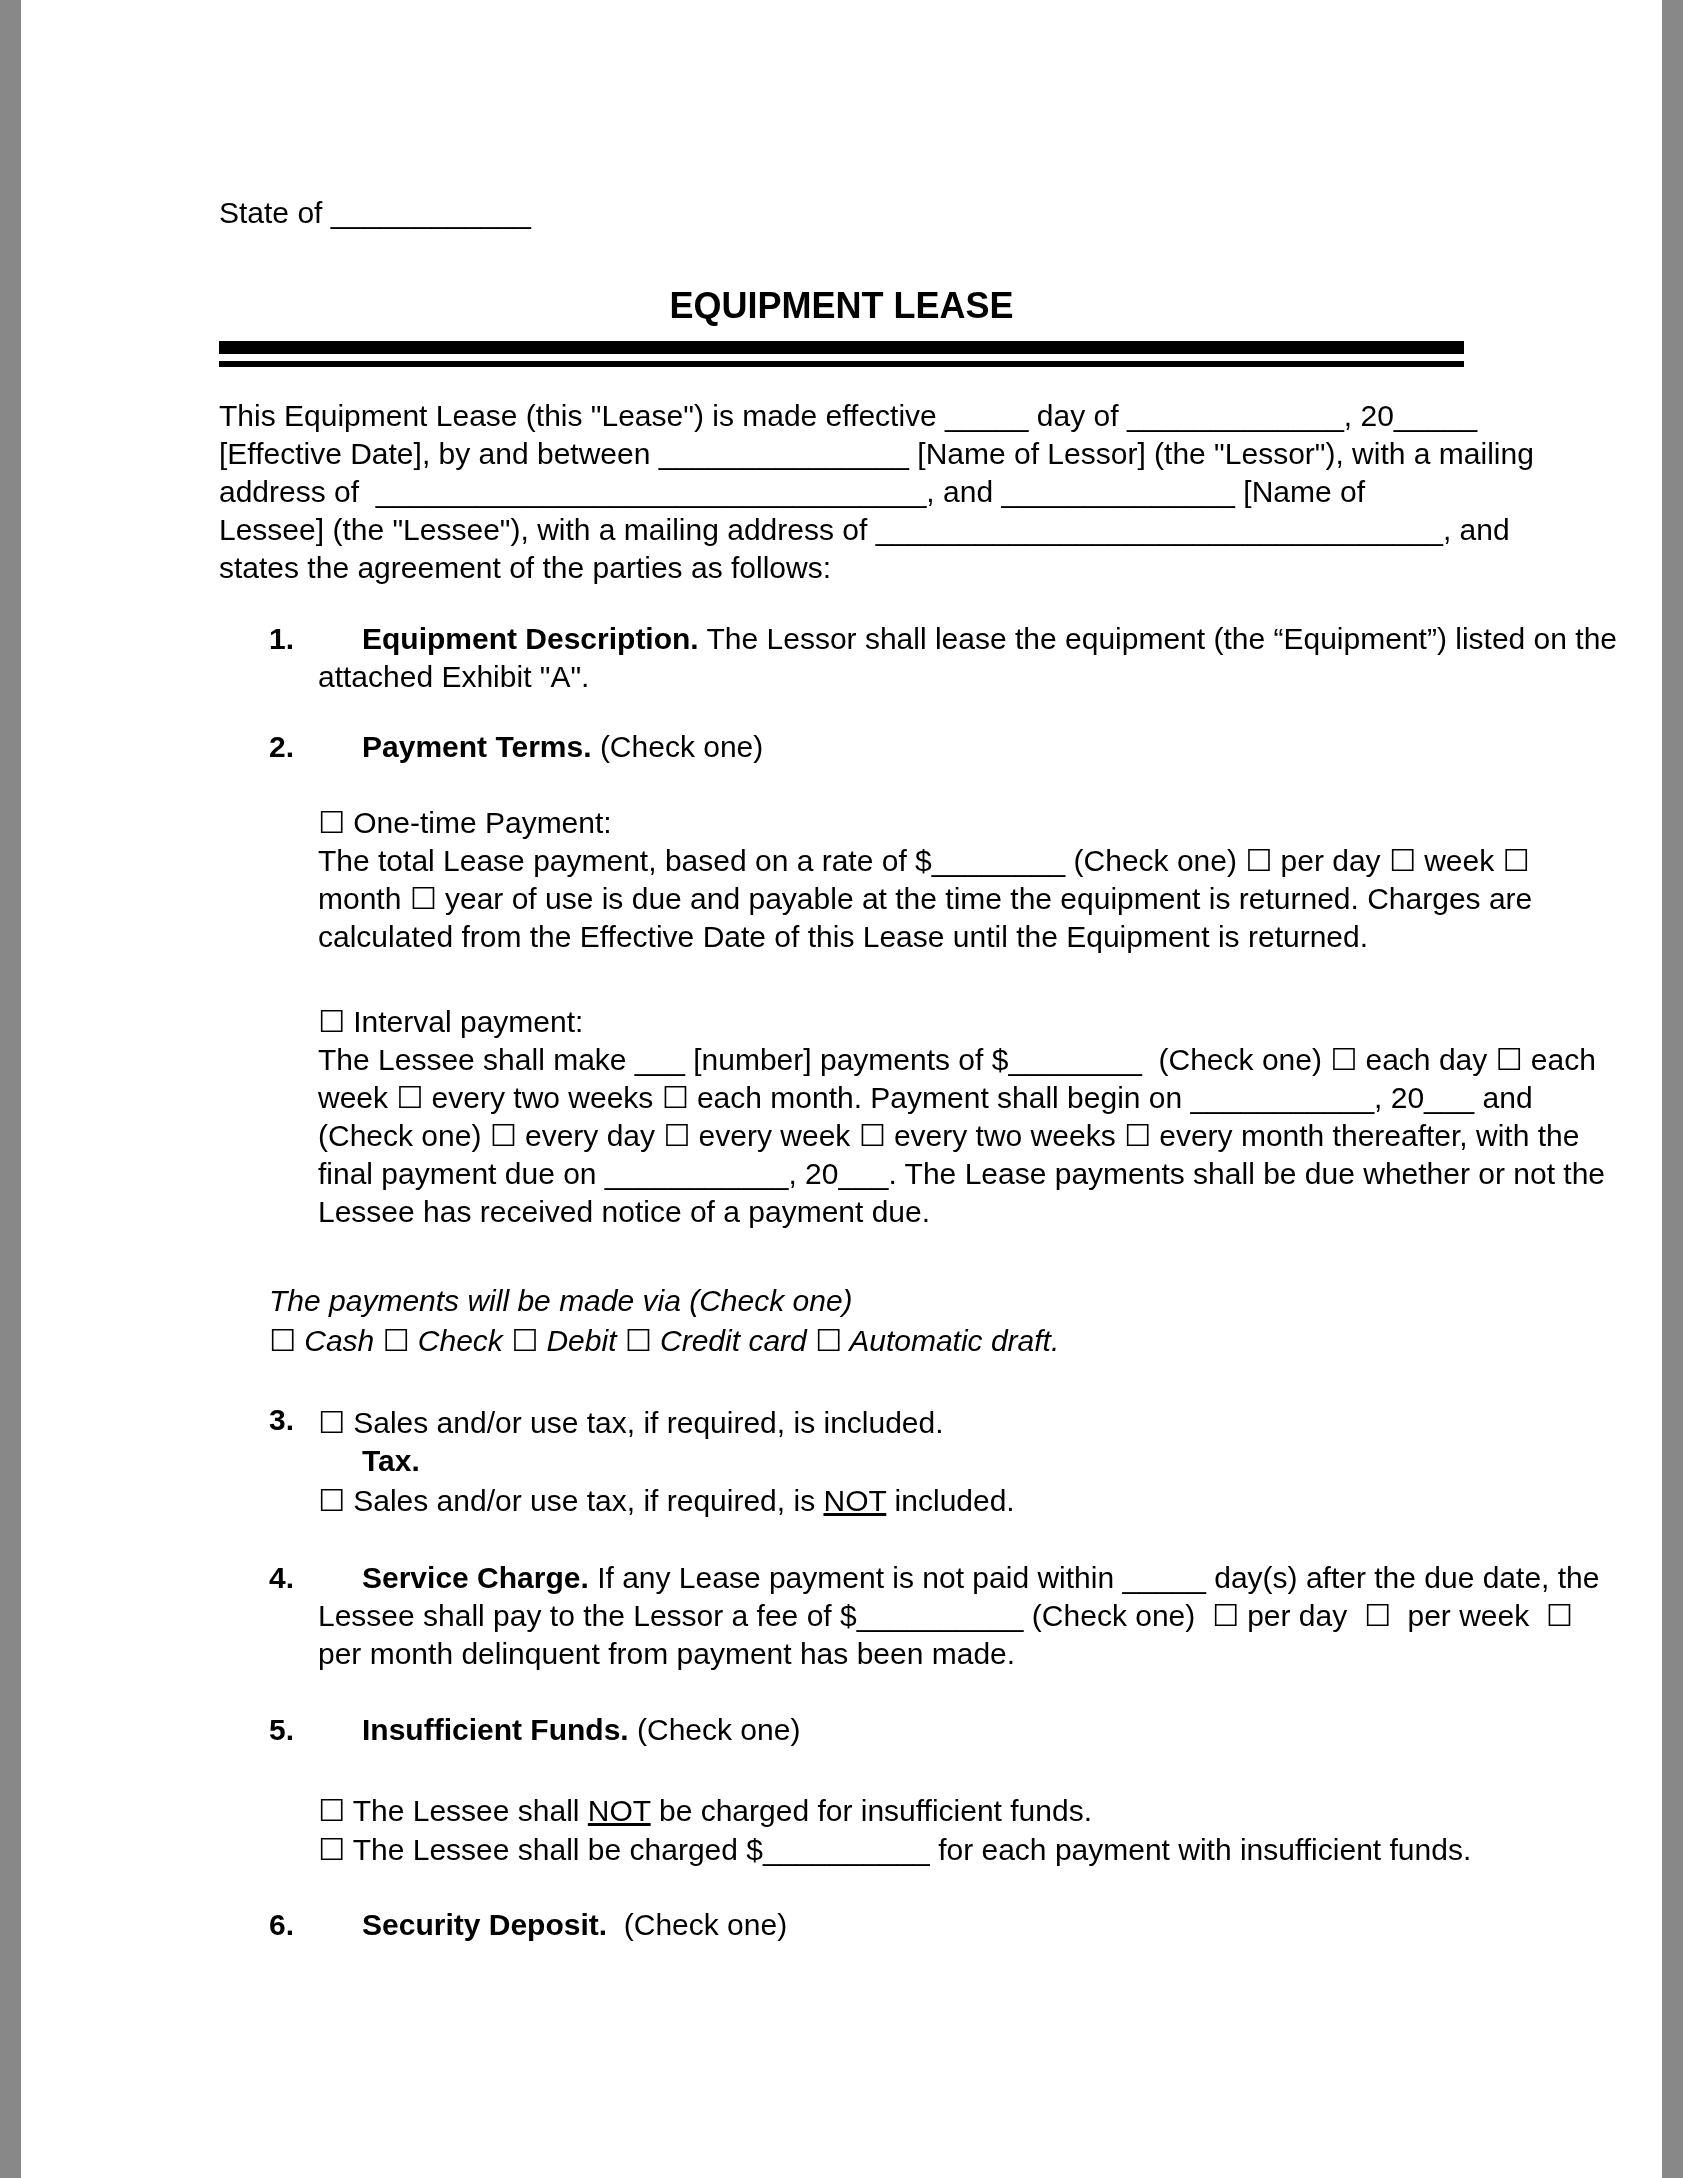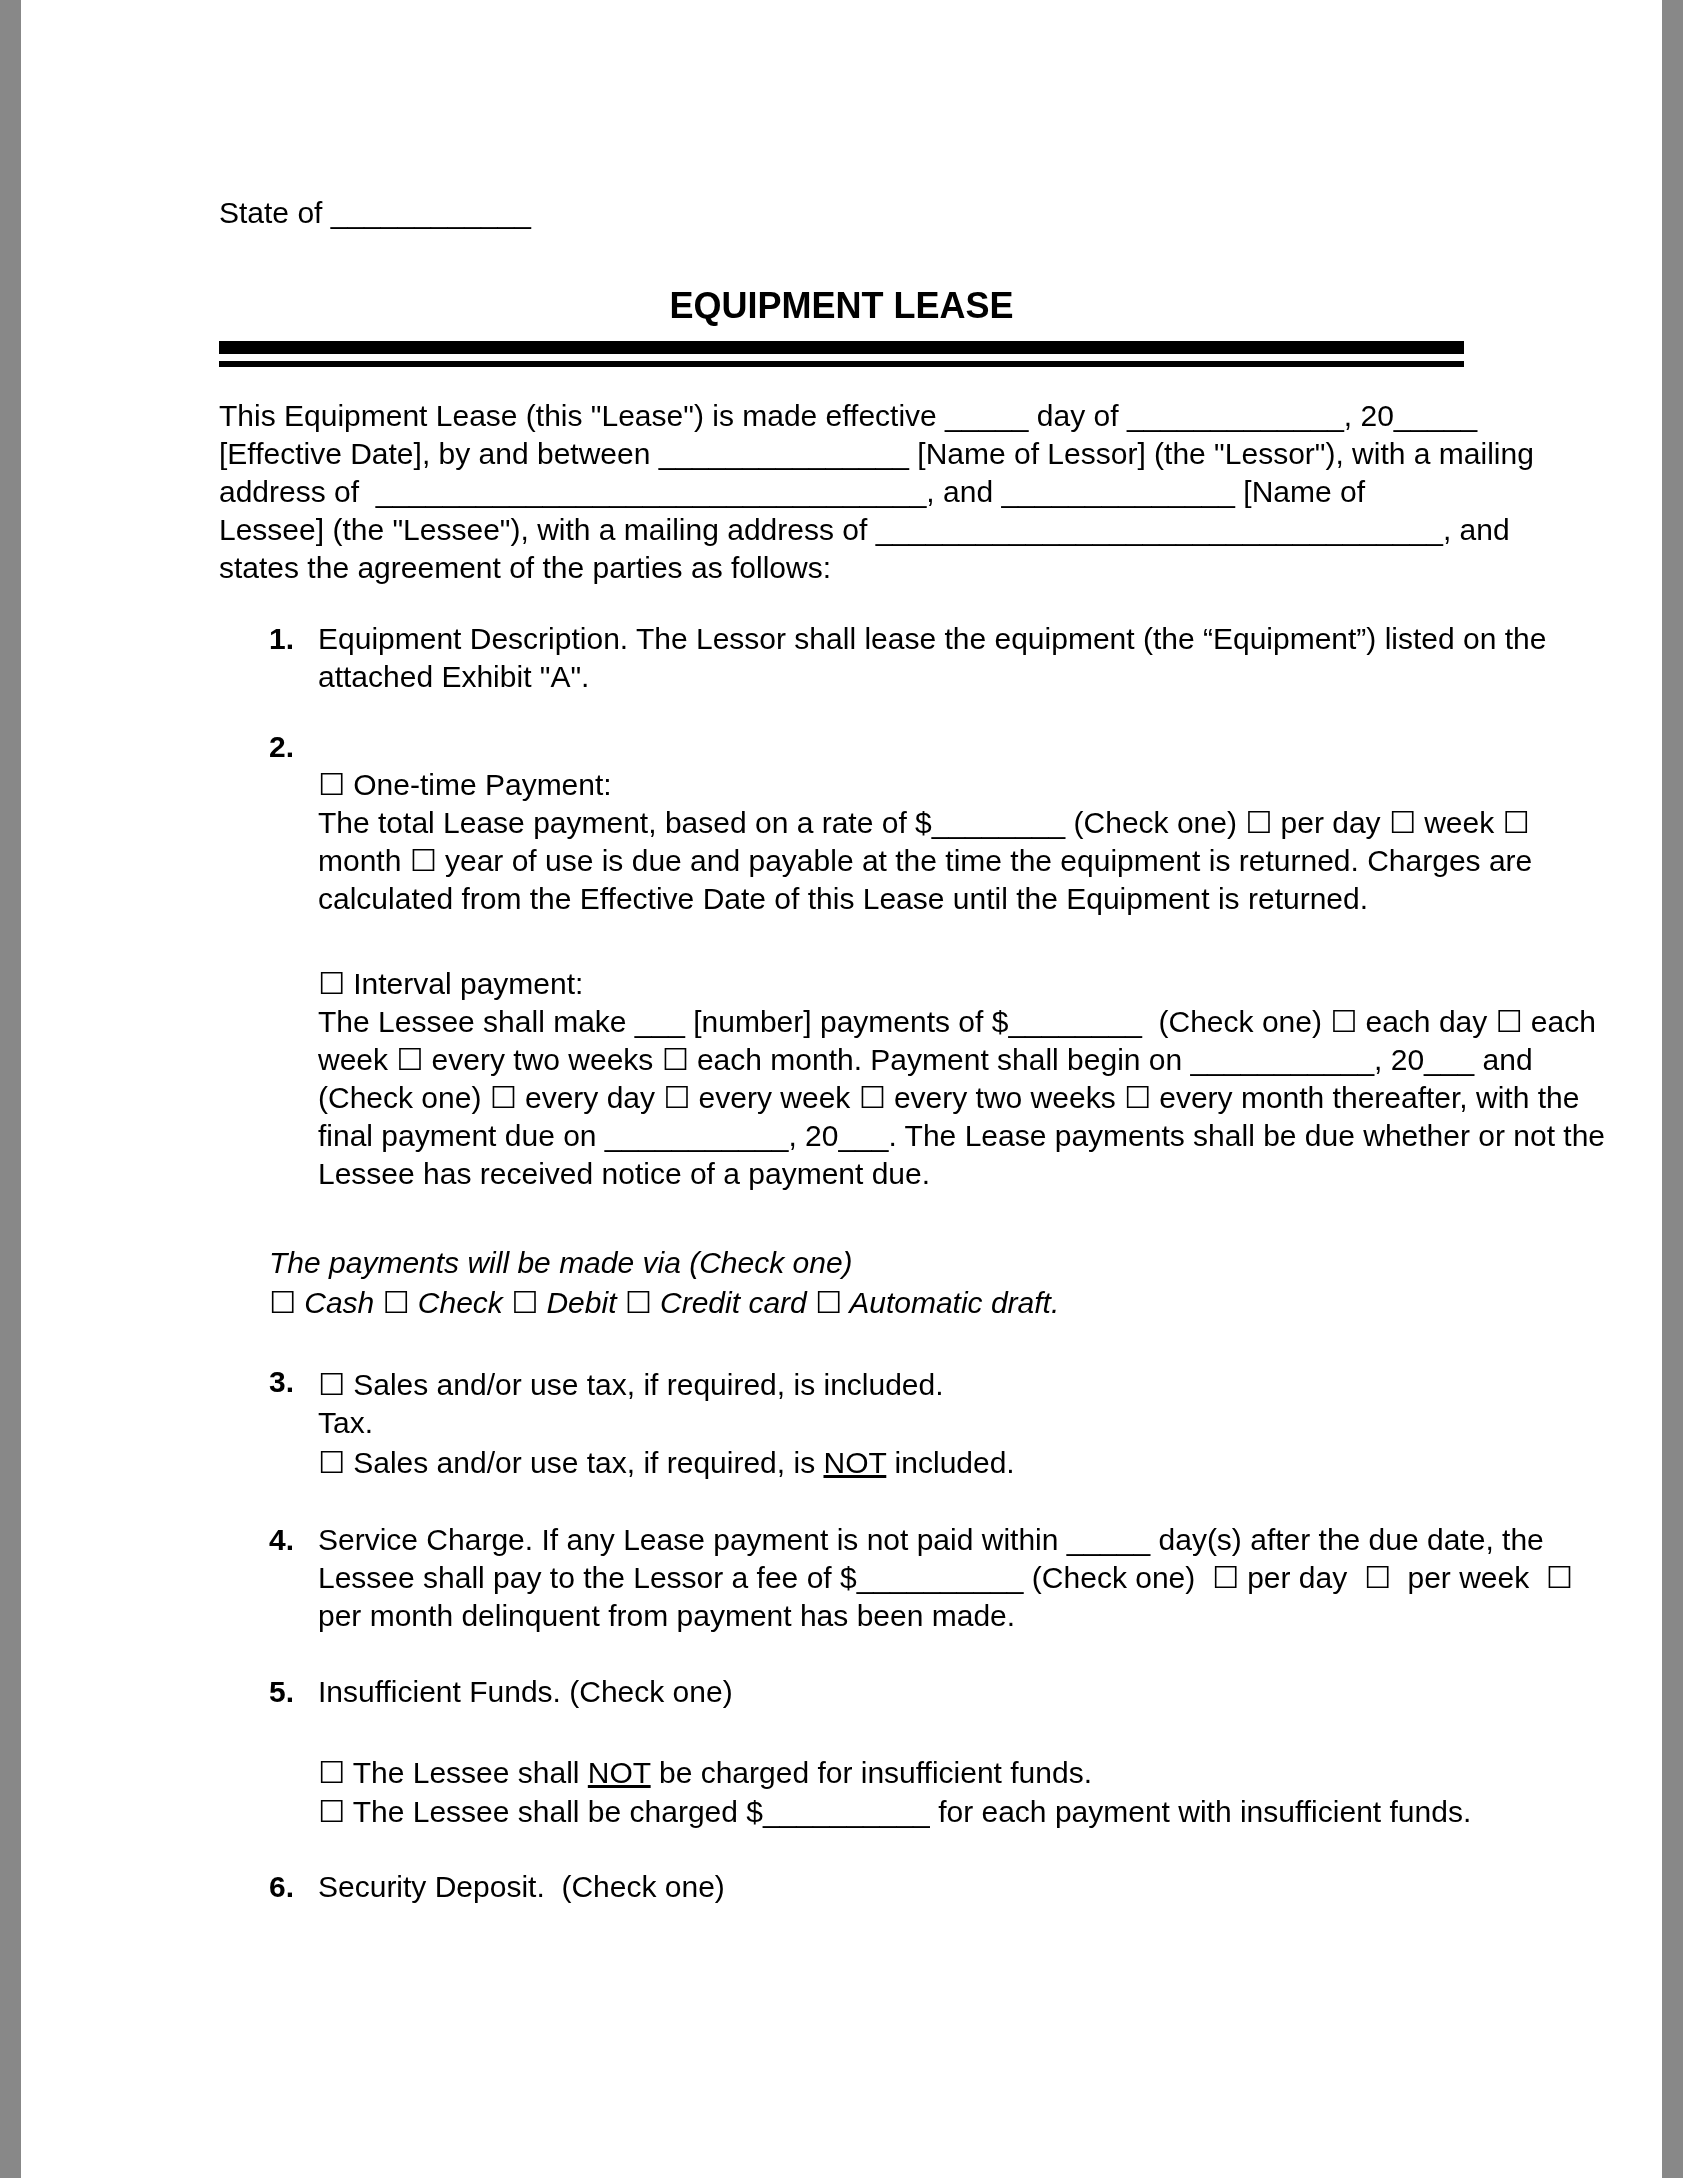--- a/index.html
+++ b/index.html
@@ -23,21 +23,21 @@
   }
   .rule {
     margin-top:10px; height:26px;
     border-top:13px solid #000;
     border-bottom:6px solid #000;
   }
   .intro { margin-top:30px; }
   .item { display:flex; }
   .item .num { flex:none; width:99px; padding-left:50px; font-weight:700; }
   .item .ibody { flex:1 1 auto; min-width:0; }
-  .lead { font-weight:400; }
+  .lead { font-weight:700;margin-left:44px; }
   .item-1 { margin-top:33px; }
   .item-2 { margin-top:32px; }
   .ot-label  { margin-top:38px; }
   .int-label { margin-top:47px; }
   .via { margin-top:51px; margin-left:50px;font-style:italic; }
   .via-options { margin-top:2px; }
   .item-3 { margin-top:41px; }
   .tax-opt-1 { margin-top:3px; }
   .tax-opt-2 { margin-top:2px; }
   .item-4 { margin-top:39px; }
@@ -68,20 +68,21 @@
     <span class="num">1.</span>
     <div class="ibody">
       <p class="pre"><b class="lead">Equipment Description.</b><span> The Lessor shall lease the equipment (the “Equipment”) listed on the
 attached Exhibit "A".</span></p>
     </div>
   </div>
 
   <div class="item item-2">
     <span class="num">2.</span>
     <div class="ibody">
+      <p class="pre"><b class="lead">Payment Terms.</b><span> (Check one)</span></p>
       <p class="pre ot-label">☐ One-time Payment:</p>
       <p class="pre">The total Lease payment, based on a rate of $________ (Check one) ☐ per day ☐ week ☐
 month ☐ year of use is due and payable at the time the equipment is returned. Charges are
 calculated from the Effective Date of this Lease until the Equipment is returned.</p>
       <p class="pre int-label">☐ Interval payment:</p>
       <p class="pre">The Lessee shall make ___ [number] payments of $________  (Check one) ☐ each day ☐ each
 week ☐ every two weeks ☐ each month. Payment shall begin on ___________, 20___ and
 (Check one) ☐ every day ☐ every week ☐ every two weeks ☐ every month thereafter, with the
 final payment due on ___________, 20___. The Lease payments shall be due whether or not the
 Lessee has received notice of a payment due.</p>

